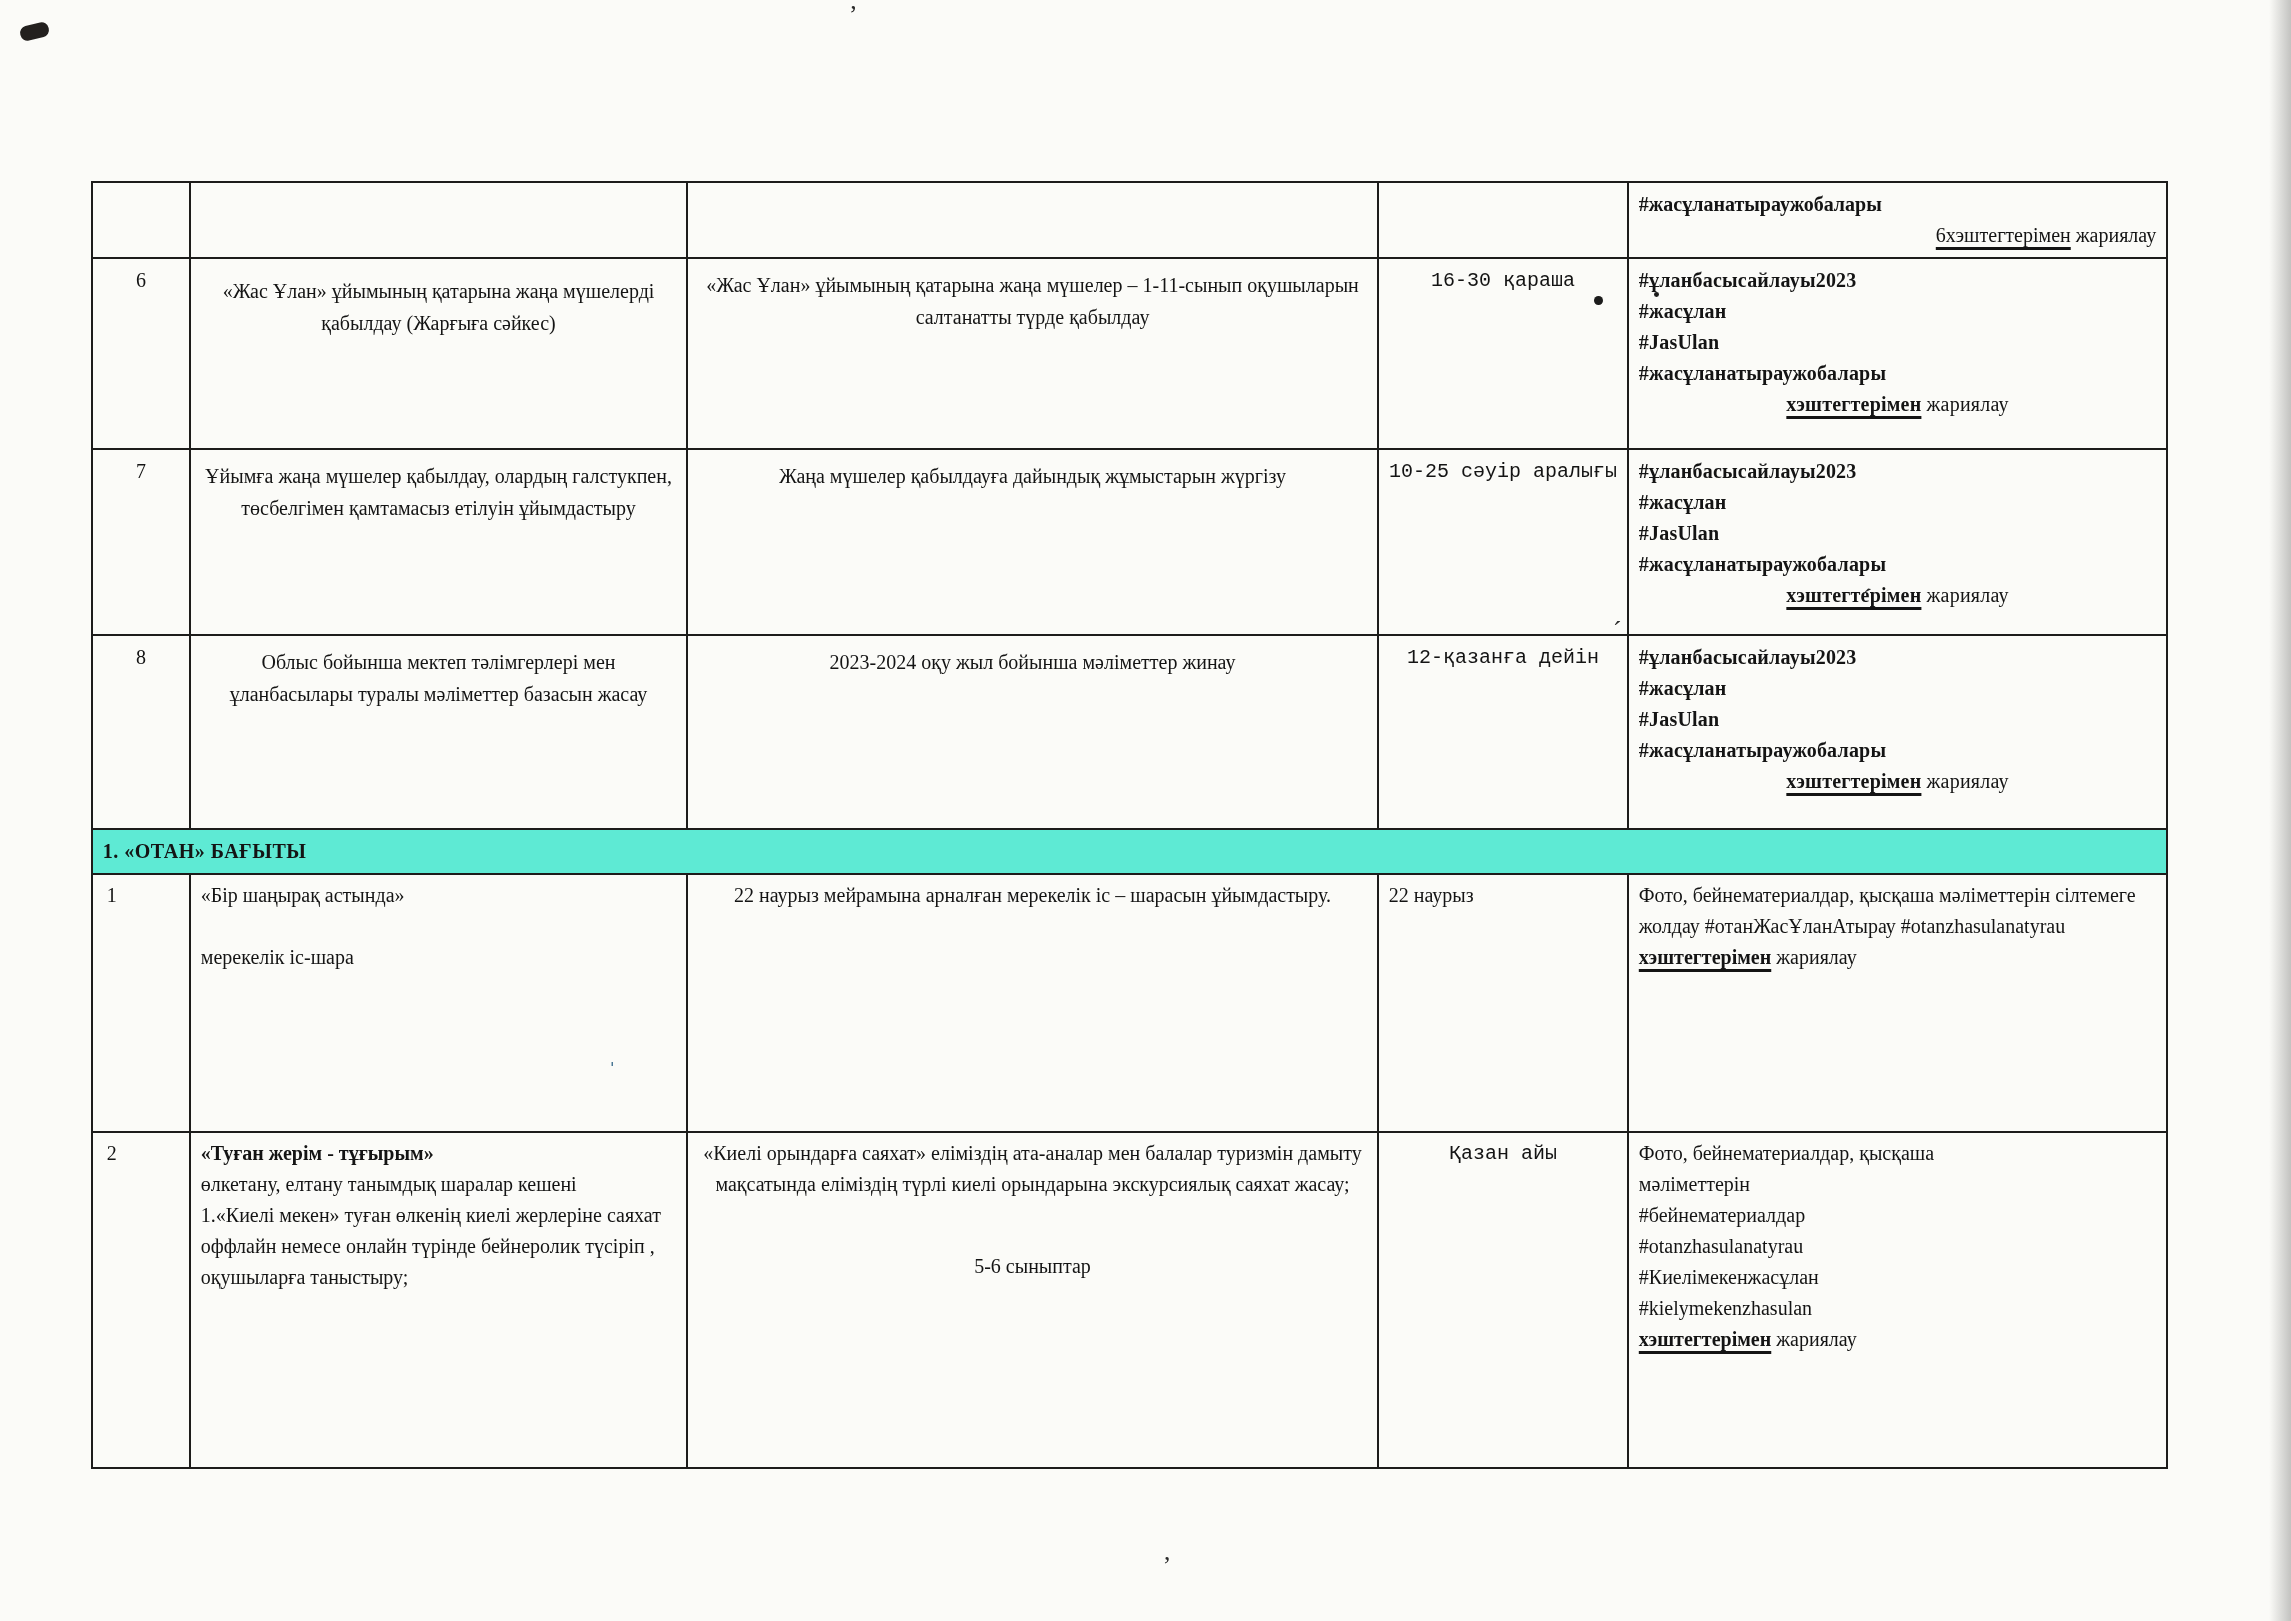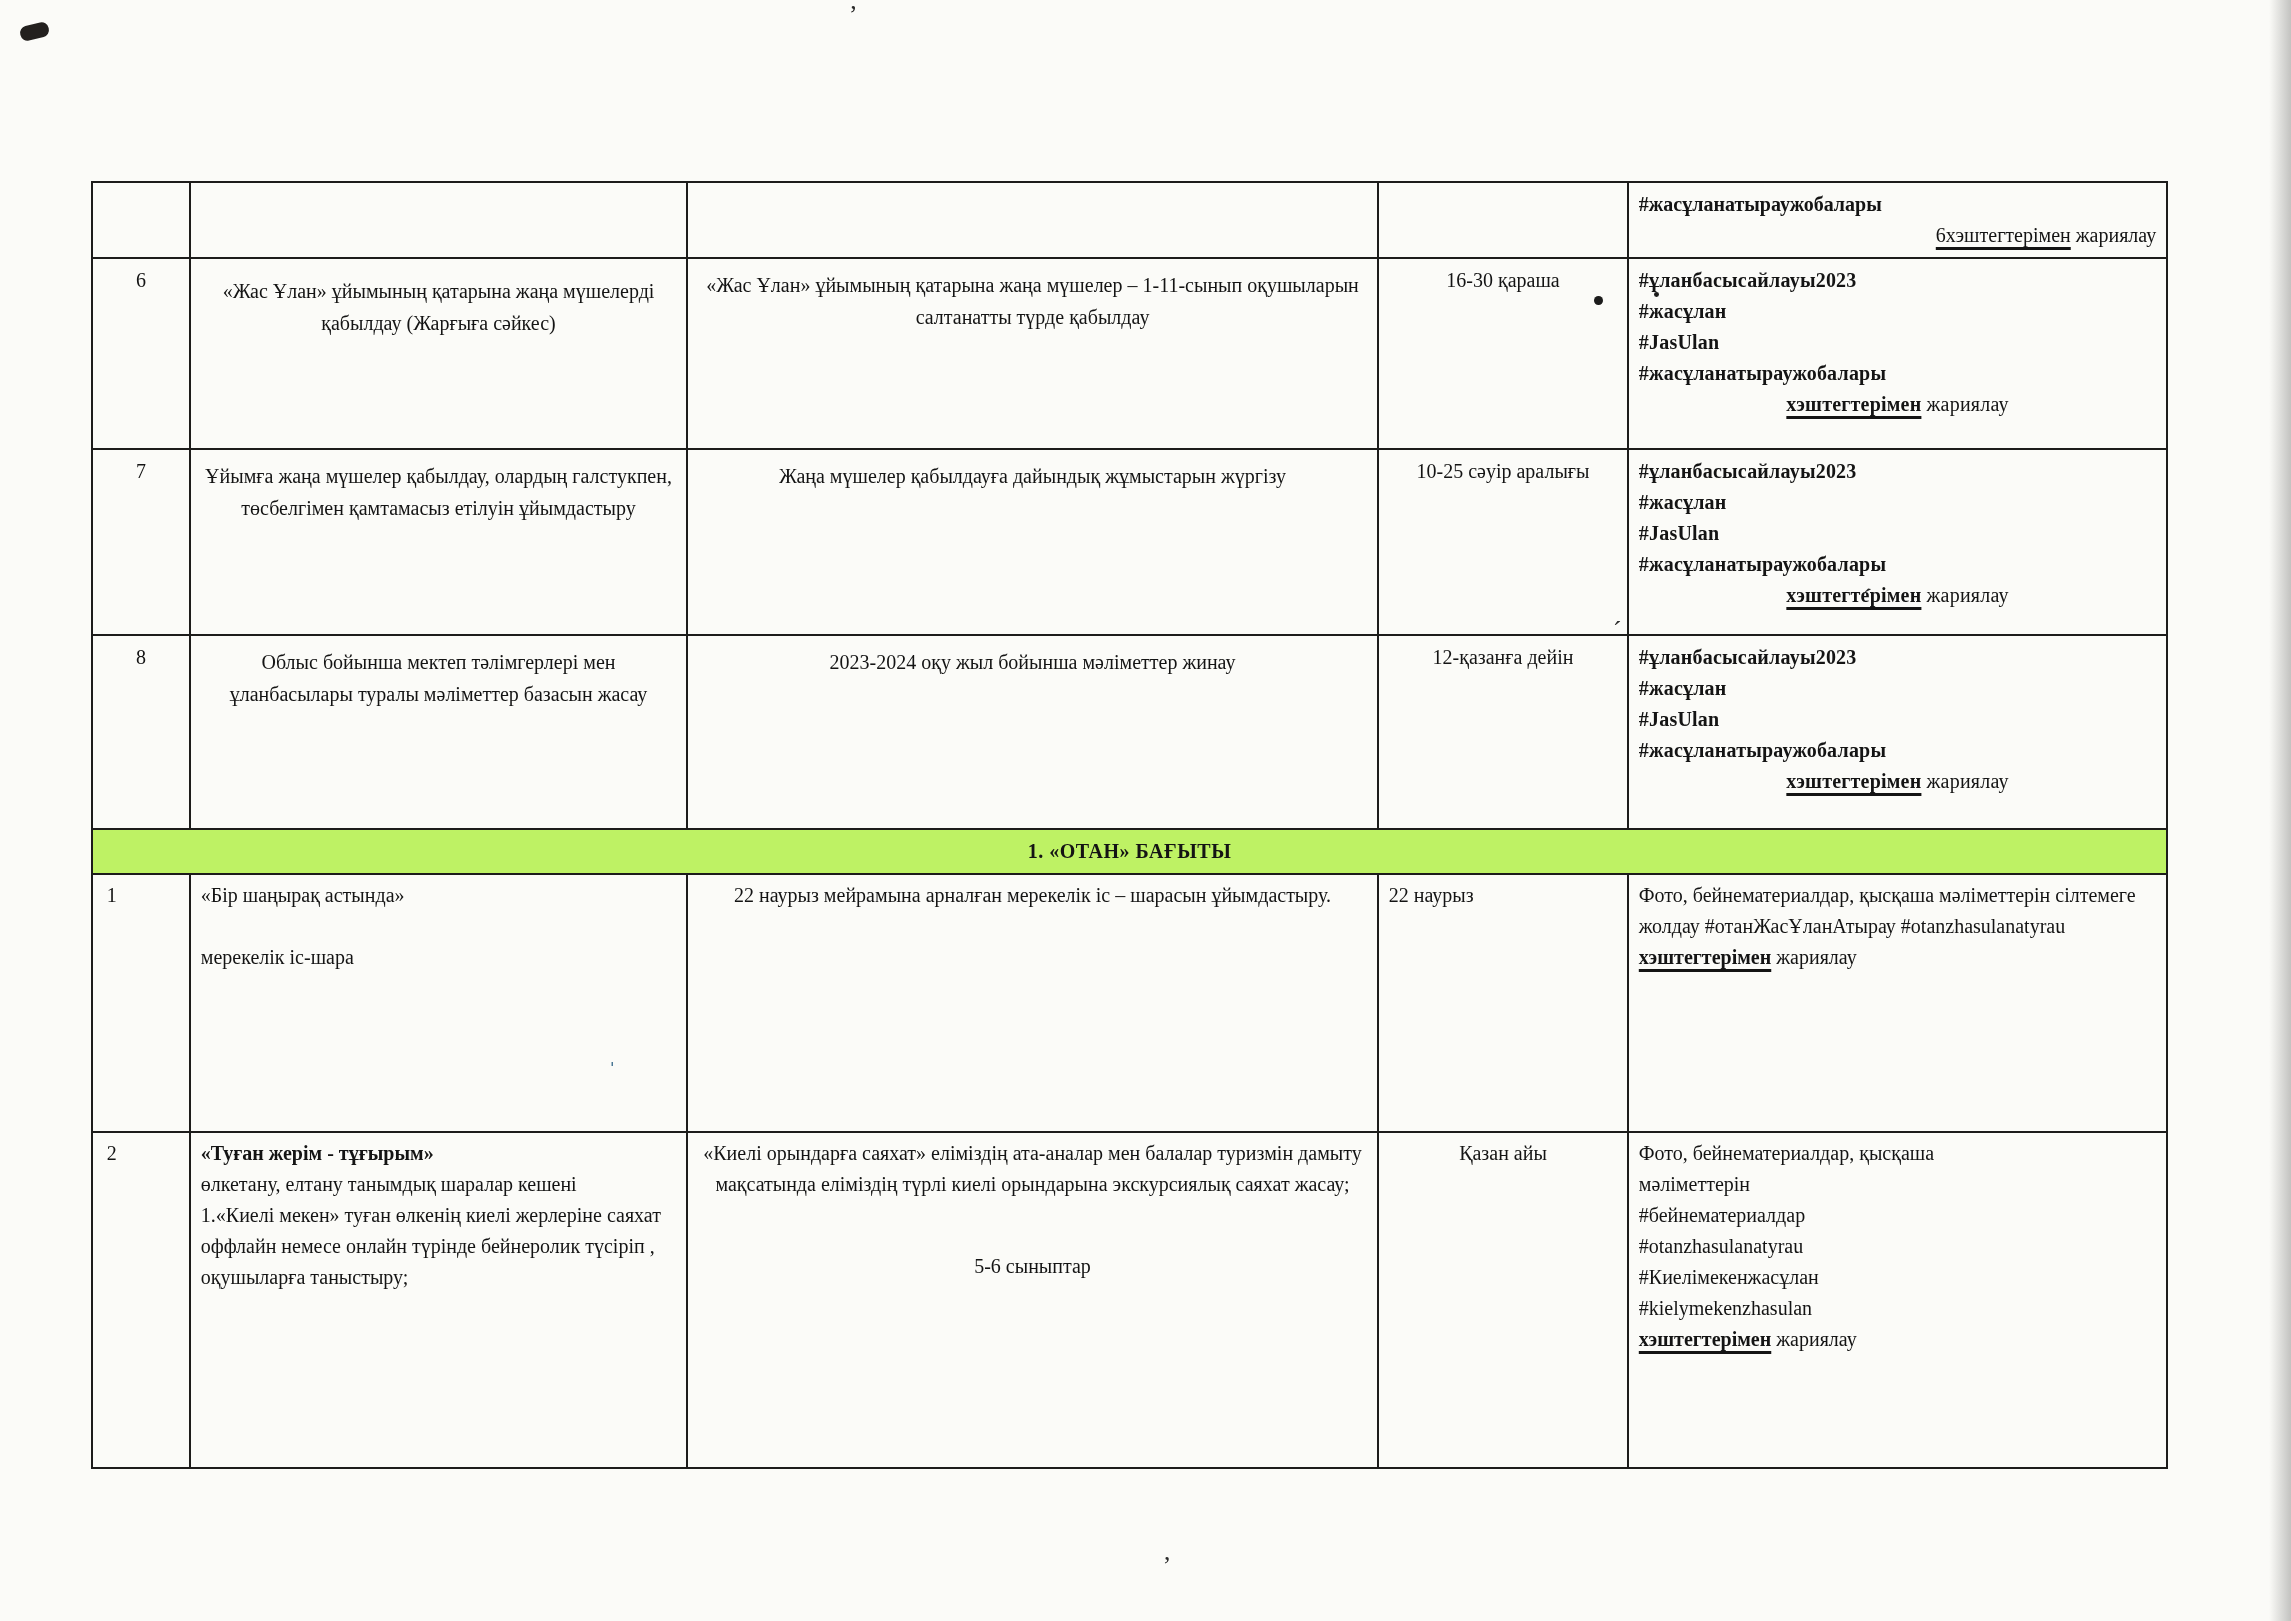--- a/index.html
+++ b/index.html
@@ -41,44 +41,43 @@
   tr.h-carry{height:69px;}
   tr.h-r6{height:191px;}
   tr.h-r7{height:186px;}
   tr.h-r8{height:194px;}
   tr.h-sec{height:38px;}
   tr.h-o1{height:258px;}
   tr.h-o2{height:336px;}
 
   .c{text-align:center;}
   .num-cell{text-align:center;padding-top:7.8px;}
-  .date-cell{text-align:center;padding-top:7.8px;line-height:1.3;}
+  .date-cell{text-align:center;padding-top:7.8px;line-height:1.3;font-family:Liberation Mono, monospace;}
   .date-left{text-align:left;padding-top:7.8px;padding-left:13.7px;}
 
   .tags-cell{
     font-weight:bold;
     line-height:1.3;
     padding-top:7.8px;padding-left:13.7px;
     letter-spacing:0.2px;
   }
   .tags-cell .pub-line{text-align:center;font-weight:bold;}
   .norm{font-weight:normal;}
   .u{
     text-decoration:underline;
     text-decoration-thickness:2.9px;
     text-underline-offset:4.9px;
   }
   .carry-cell{line-height:1.3;padding-top:5.9px;padding-left:13.7px;}
   .carry-cell .l1{font-weight:bold;}
   .carry-cell .l2{text-align:right;font-weight:normal;}
 
   .section-cell{
-    background:#bef264;
+    background:#5eead4;
     font-weight:bold;
-    text-align:center;
     font-size:31px;
     padding:2px 0 2px 69px;
     line-height:1.1;
     letter-spacing:0.5px;
     margin-top:29px;
   }
 
   .act-left{padding-left:13.7px;padding-top:9.8px;}
   .act-left .gap{margin-bottom:31px;}
   .o1-desc{padding-top:9.8px;line-height:1.75;}

